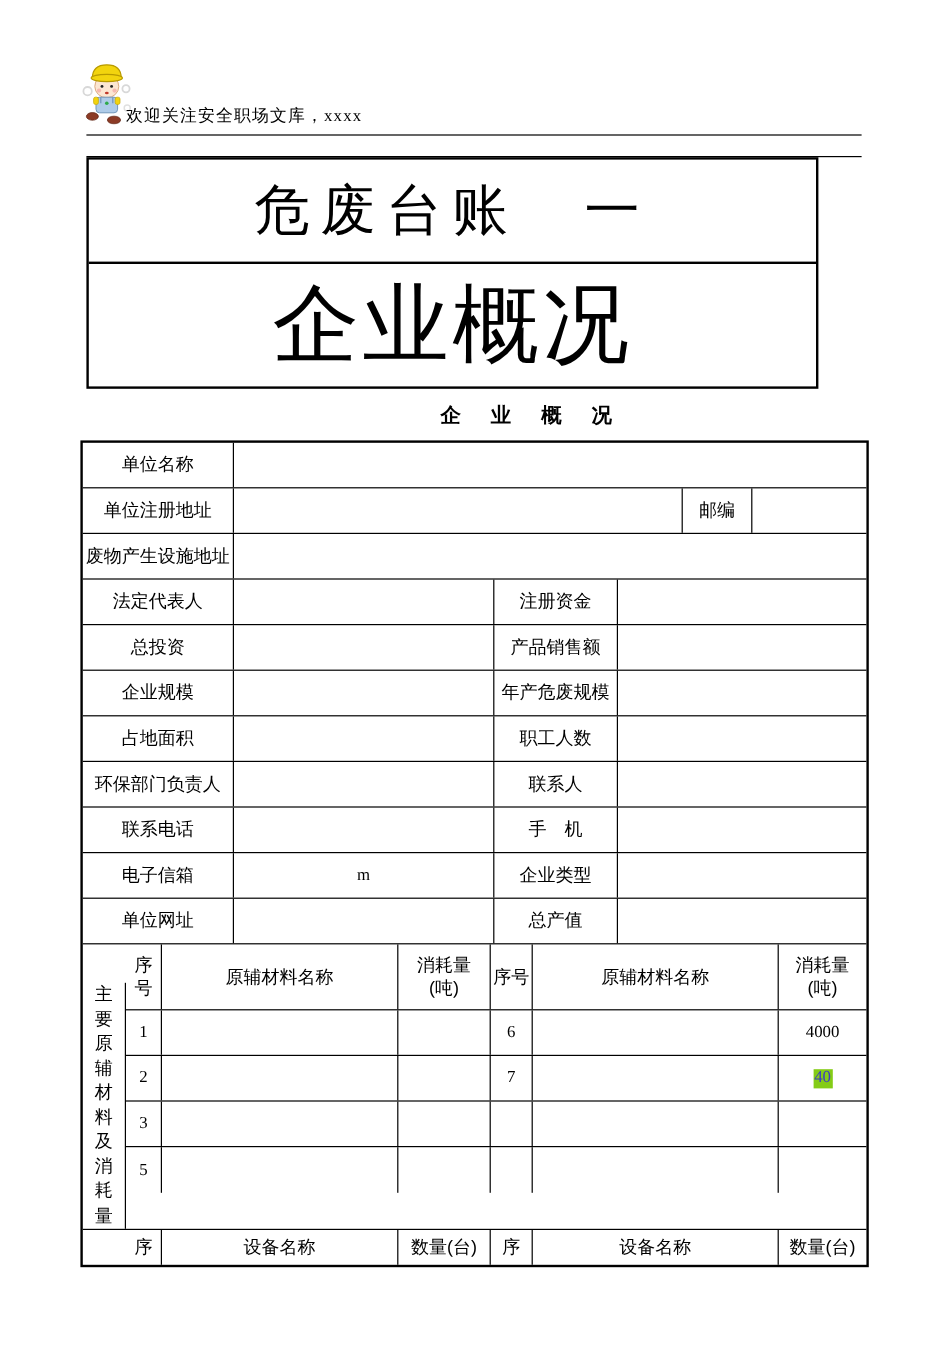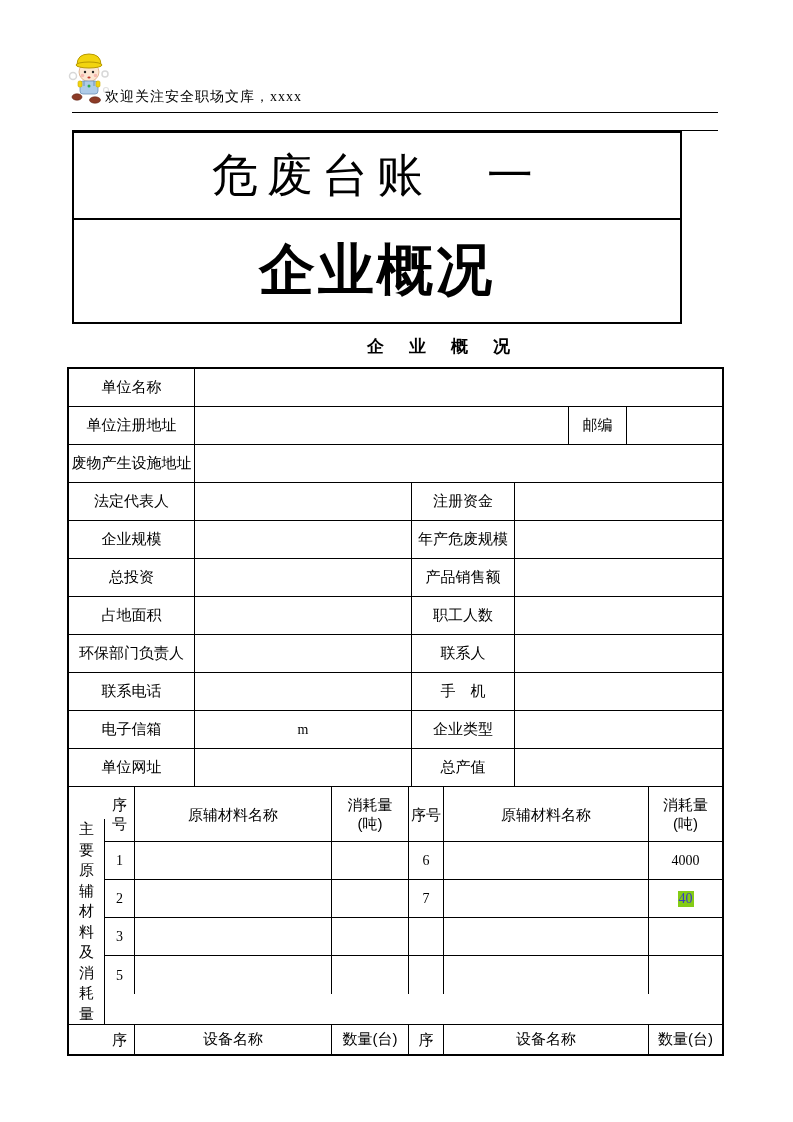--- a/index.html
+++ b/index.html
@@ -14,21 +14,21 @@
            font-size:14px;letter-spacing:1px;}
   .rule{position:absolute;left:72px;width:646px;border-top:1.5px solid #000;height:0;}
   .rule1{top:112px;}
   .rule2{top:130px;}
   
   .titlebox{position:absolute;left:72px;top:131px;width:610px;height:193px;
             border:2px solid #000;box-sizing:border-box;display:flex;flex-direction:column;}
   .tb1{height:85px;border-bottom:2px solid #000;display:flex;align-items:center;justify-content:center;
        font-family:"Liberation Serif",serif;font-size:46px;letter-spacing:9px;font-weight:400;}
   .tb2{flex:1;display:flex;align-items:center;justify-content:center;
-       font-size:56px;font-weight:700;letter-spacing:3px;}
+       font-size:72px;font-weight:400;letter-spacing:3px;}
   
   .subtitle{position:absolute;left:0;top:335px;width:100%;text-align:center;
             font-size:17px;font-weight:700;letter-spacing:4px;padding-left:44px;}
   
   .doc-table{position:absolute;left:67px;top:367px;width:657px;box-sizing:border-box;
              border:2px solid #000;font-size:15px;}
   .row{display:flex;border-bottom:1.5px solid #000;height:38px;box-sizing:border-box;}
   .row:last-child{border-bottom:none;}
   .c{border-right:1.5px solid #000;box-sizing:border-box;display:flex;
      align-items:center;justify-content:center;text-align:center;overflow:hidden;}
@@ -113,30 +113,30 @@
   </div>
 
   <div class="row">
     <div class="c lab">法定代表人</div>
     <div class="c v1"></div>
     <div class="c lab2">注册资金</div>
     <div class="c vfill nb"></div>
   </div>
 
   <div class="row">
+    <div class="c lab">总投资</div>
+    <div class="c v1"></div>
+    <div class="c lab2">产品销售额</div>
+    <div class="c vfill nb"></div>
+  </div>
+
+  <div class="row">
     <div class="c lab">企业规模</div>
     <div class="c v1"></div>
     <div class="c lab2">年产危废规模</div>
-    <div class="c vfill nb"></div>
-  </div>
-
-  <div class="row">
-    <div class="c lab">总投资</div>
-    <div class="c v1"></div>
-    <div class="c lab2">产品销售额</div>
     <div class="c vfill nb"></div>
   </div>
 
   <div class="row">
     <div class="c lab">占地面积</div>
     <div class="c v1"></div>
     <div class="c lab2">职工人数</div>
     <div class="c vfill nb"></div>
   </div>
 

